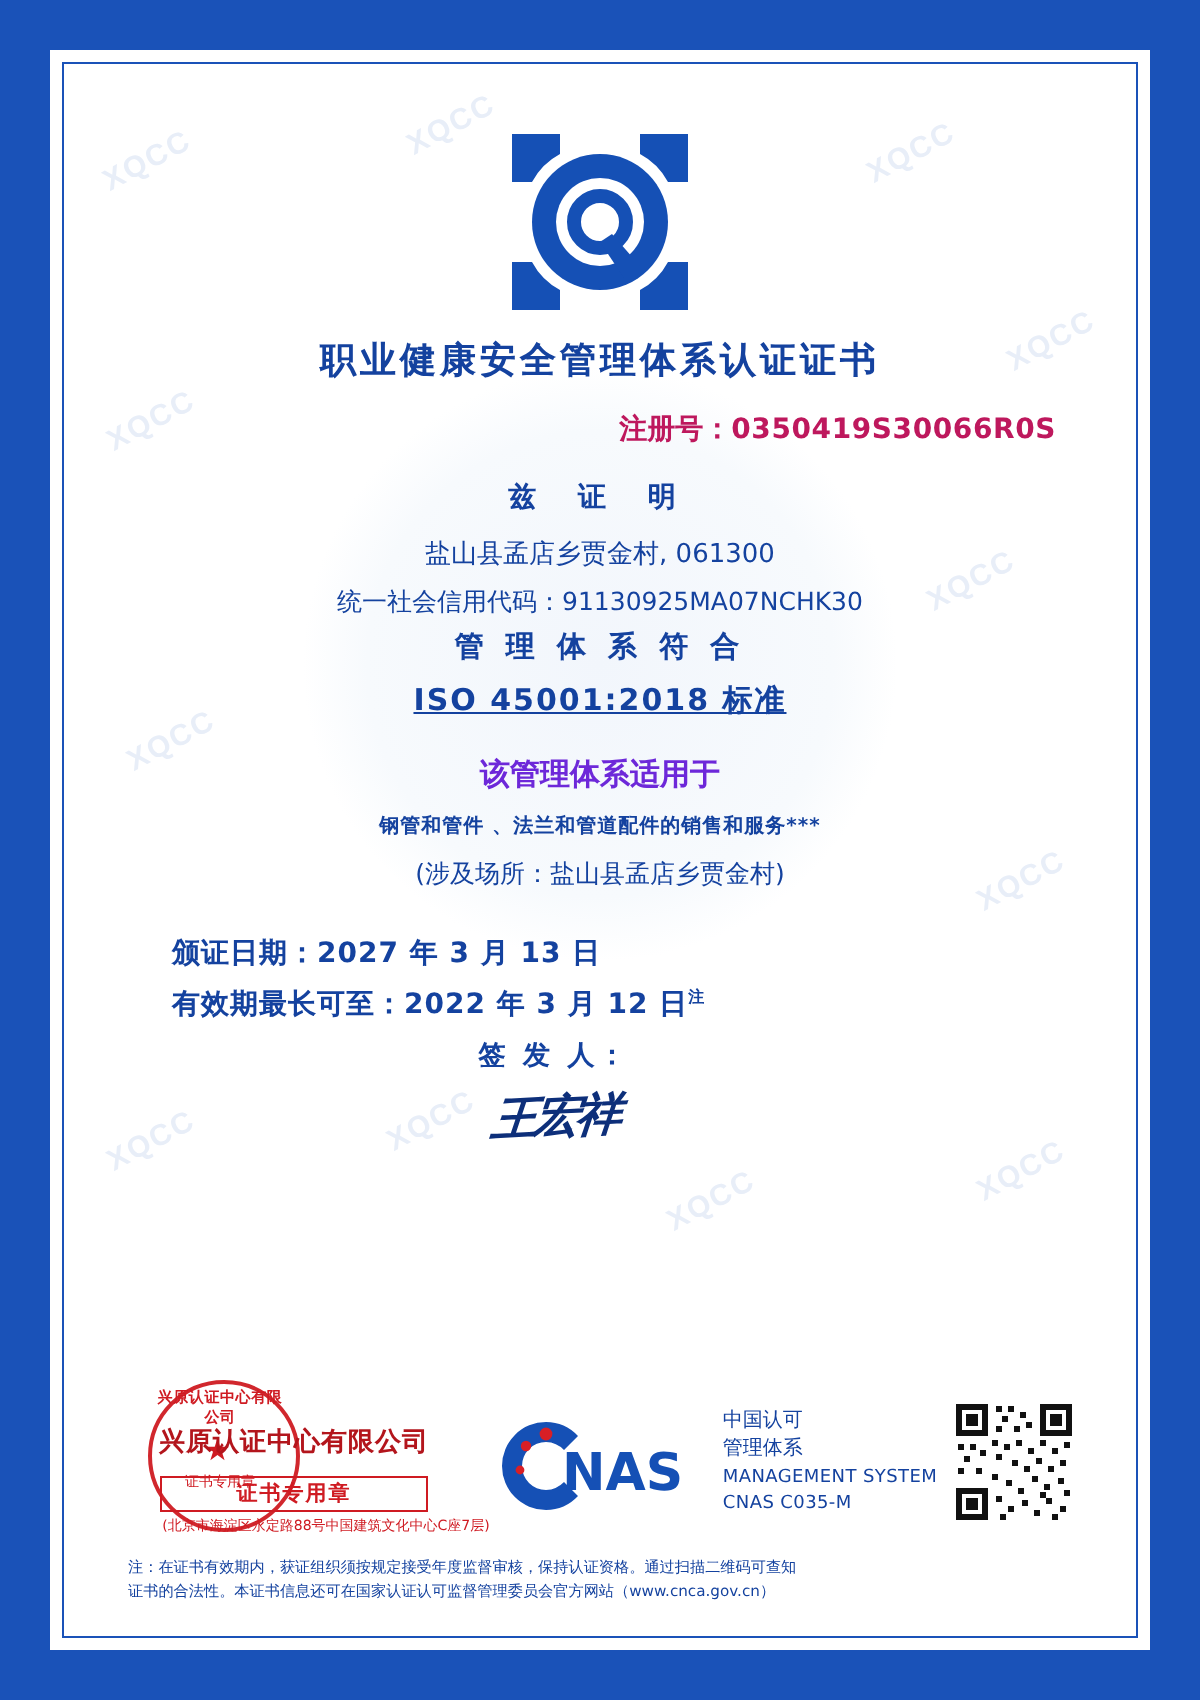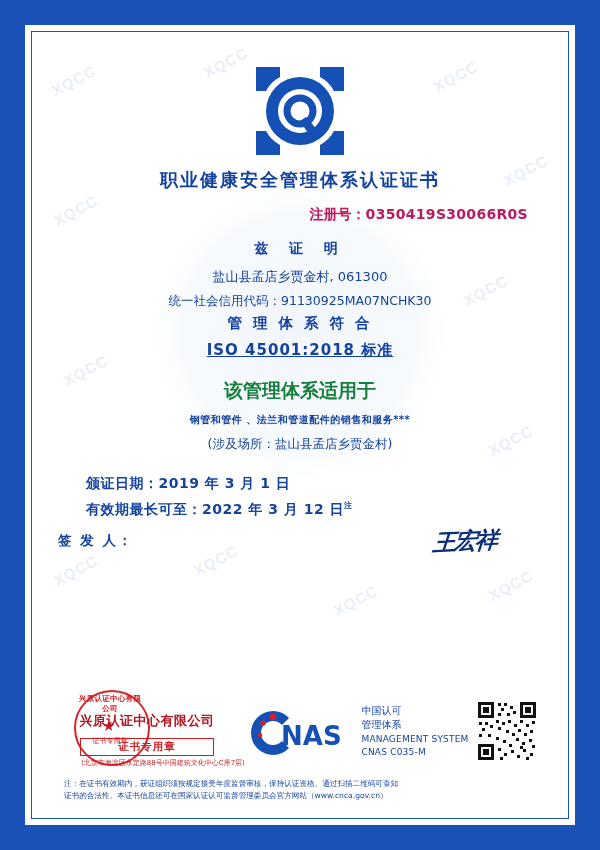--- a/index.html
+++ b/index.html
@@ -155,22 +155,22 @@
     font-size: 15px;
     color: #14429f;
     letter-spacing: 1px;
     text-decoration: underline;
   }
 
   .scope-intro {
     margin-top: 18px;
     font-family: "DejaVu Sans", sans-serif;
     font-weight: bold;
-    font-size: 19px;
-    color: #15803d;
+    font-size: 15px;
+    color: #6d28d9;
   }
   .scope-body {
     margin-top: 9px;
     font-family: "DejaVu Sans", sans-serif;
     font-weight: bold;
     font-size: 10px;
     color: #14429f;
     letter-spacing: 0.5px;
   }
   .scope-site {
@@ -195,23 +195,24 @@
   }
   .sup {
     font-size: 8px;
     vertical-align: super;
   }
 
   .signature-row {
     margin-top: 0;
     display: flex;
     align-items: center;
-    justify-content: space-between;
+    justify-content: flex-start;
     padding-right: 46px;
     gap: 6px;
+    flex-direction: column;
   }
   .sig-label {
     font-family: "DejaVu Sans", sans-serif;
     font-weight: bold;
     font-size: 13.5px;
     color: #14429f;
     letter-spacing: 2px;
   }
   .sig-hand {
     font-family: "DejaVu Serif", serif;
@@ -417,21 +418,21 @@
 
         <div class="standard">ISO 45001:2018 标准</div>
 
         <div class="scope-intro">该管理体系适用于</div>
 
         <div class="scope-body">钢管和管件 、法兰和管道配件的销售和服务***</div>
 
         <div class="scope-site">(涉及场所：盐山县孟店乡贾金村)</div>
 
         <div class="dates">
-          <div class="date-row">颁证日期：2019 年 3 月 1 日</div>
+          <div class="date-row">颁证日期：2027 年 3 月 13 日</div>
           <div class="date-row">
             <span>有效期最长可至：2022 年 3 月 12 日</span><span class="sup">注</span>
           </div>
         </div>
 
         <div class="signature-row">
           <span class="sig-label">签 发 人：</span>
           <span class="sig-hand">王宏祥</span>
         </div>
 

